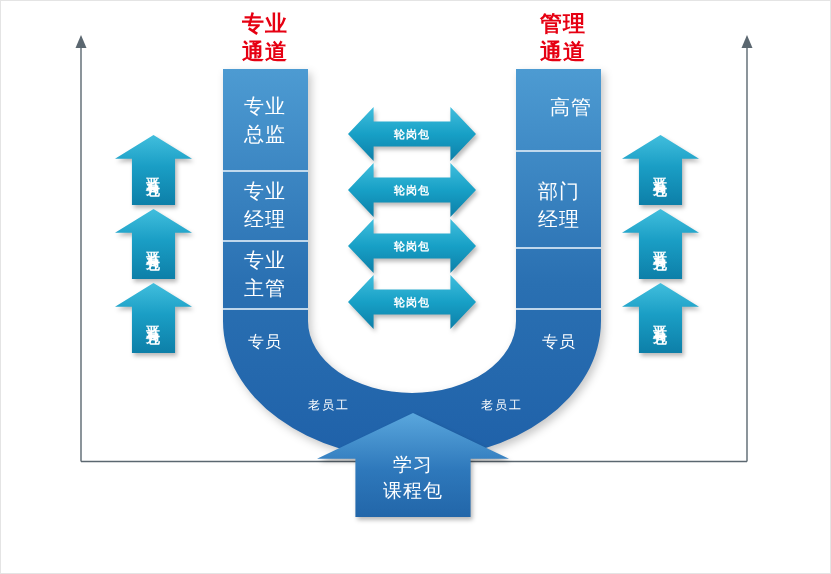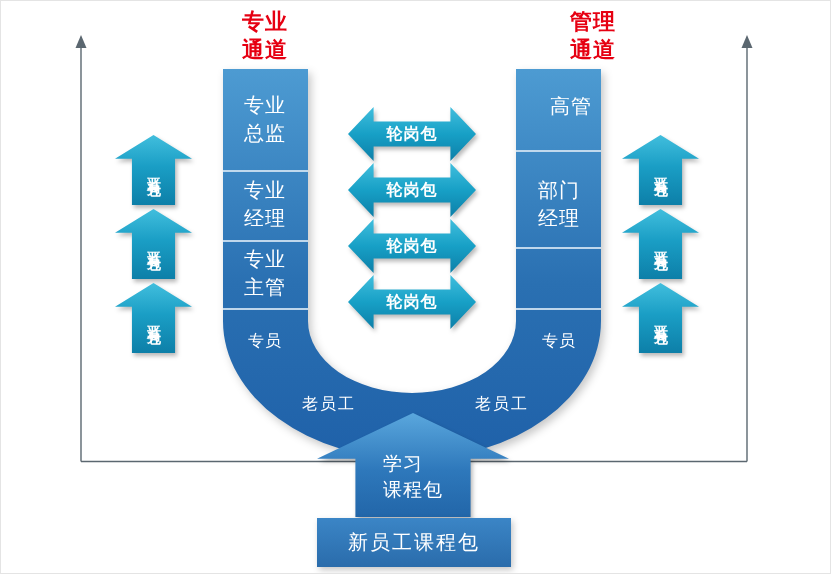--- a/index.html
+++ b/index.html
@@ -1,70 +1,70 @@
 <!DOCTYPE html>
 <html><head>
 <meta charset="utf-8">
 <style>
   html,body { margin:0; padding:0; background:#fff; }
   .canvas {
     position:relative; width:831px; height:574px; background:#ffffff;
-    overflow:hidden; font-family:Liberation Mono, monospace;
+    overflow:hidden; font-family:Liberation Sans, sans-serif;
     border:1px solid #e4e4e4; box-sizing:border-box;
   }
   svg.layer { position:absolute; left:0; top:0; }
   .axes { z-index:1; }
   .axes line { stroke:#5b6770; stroke-width:1.4; }
   .axes polygon { fill:#5b6770; }
   .ushape { z-index:2; filter:drop-shadow(3px 4px 4px rgba(0,0,0,0.22)); }
   .ushape .divider { stroke:#cfe2f2; stroke-width:2; opacity:0.9; }
 
   .label {
     position:absolute; z-index:4; color:#ffffff; text-align:center;
     white-space:pre-line; transform:translate(-50%,-50%);
     font-size:20px; line-height:1.38; letter-spacing:1px;
   }
   .label.small { font-size:16px; }
-  .label.veteran { font-size:16px; letter-spacing:2px; }
+  .label.veteran { font-size:12px; letter-spacing:2px; }
 
   .title {
     position:absolute; z-index:5; color:#e60012; font-weight:bold;
     font-size:22px; line-height:1.25; text-align:center;
     white-space:pre-line; transform:translateX(-50%); top:9px;
     letter-spacing:1px;
   }
 
   .arrow-wrap { position:absolute; z-index:3; filter:drop-shadow(2px 3px 2px rgba(0,0,0,0.28)); }
 
   .dbl-arrow {
     width:128px; height:54px;
     background:linear-gradient(180deg,#41bedd 0%,#17a0c6 50%,#0d7fa8 100%);
     clip-path:polygon(0% 50%, 20% 0%, 20% 27%, 80% 27%, 80% 0%, 100% 50%, 80% 100%, 80% 73%, 20% 73%, 20% 100%);
     display:flex; align-items:center; justify-content:center;
-    color:#fff; font-weight:bold; font-size:16px; letter-spacing:1px;
+    color:#fff; font-weight:bold; font-size:11px; letter-spacing:1px;
   }
 
   .up-arrow {
     width:77px; height:70px;
     background:linear-gradient(180deg,#41bedd 0%,#1a9ec5 45%,#0d7fa8 100%);
     clip-path:polygon(50% 0%, 100% 34%, 78% 34%, 78% 100%, 22% 100%, 22% 34%, 0% 34%);
     display:flex; align-items:center; justify-content:center;
   }
   .up-arrow span {
     writing-mode:vertical-rl; text-orientation:upright;
     color:#fff; font-weight:bold; font-size:14px; letter-spacing:3px;
   }
 
   .learn-arrow {
     width:192px; height:104px;
     background:linear-gradient(180deg,#5aa7dd 0%,#2e78bb 55%,#2266a9 100%);
     clip-path:polygon(50% 0%, 100% 44%, 80% 44%, 80% 100%, 20% 100%, 20% 44%, 0% 44%);
     display:flex; flex-direction:column; justify-content:flex-end; align-items:center;
     padding-bottom:12px; box-sizing:border-box;
-    color:#fff; font-size:19px; line-height:1.4; text-align:left; white-space:pre-line;
+    color:#fff; font-size:19px; line-height:1.4; text-align:center; white-space:pre-line;
     letter-spacing:1px;
   }
 
   .base-box {
     position:absolute; z-index:3; left:316px; top:517px; width:194px; height:49px;
     background:linear-gradient(180deg,#3b85c6 0%,#2a6cab 100%);
     display:flex; align-items:center; justify-content:center;
     color:#fff; font-size:20px; letter-spacing:2px;
     filter:drop-shadow(2px 3px 3px rgba(0,0,0,0.22));
   }
@@ -94,21 +94,21 @@
     <line class="divider" x1="222" y1="170" x2="307" y2="170"></line>
     <line class="divider" x1="222" y1="240" x2="307" y2="240"></line>
     <line class="divider" x1="222" y1="308" x2="307" y2="308"></line>
     <line class="divider" x1="515" y1="150" x2="600" y2="150"></line>
     <line class="divider" x1="515" y1="247" x2="600" y2="247"></line>
     <line class="divider" x1="515" y1="308" x2="600" y2="308"></line>
   </svg>
 
   <div class="title" style="left:264px;">专业
 通道</div>
-  <div class="title" style="left:592px;">管理
+  <div class="title" style="left:562px;">管理
 通道</div>
 
   <div class="label" style="left:264px; top:120px;">专业
 总监</div>
   <div class="label" style="left:264px; top:205px;">专业
 经理</div>
   <div class="label" style="left:264px; top:274px;">专业
 主管</div>
   <div class="label small" style="left:264px; top:341px;">专员</div>
 
@@ -171,17 +171,14 @@
     <div class="up-arrow">
         <span>晋升包</span>
       </div>
   </div>
 
   <div class="arrow-wrap" style="left:316px; top:412px;">
     <div class="learn-arrow">学习
 课程包</div>
   </div>
 
-  <div class="base-box">
-    <span>新员工课程包</span>
-  </div>
 
 </div>
 
 </body></html>

